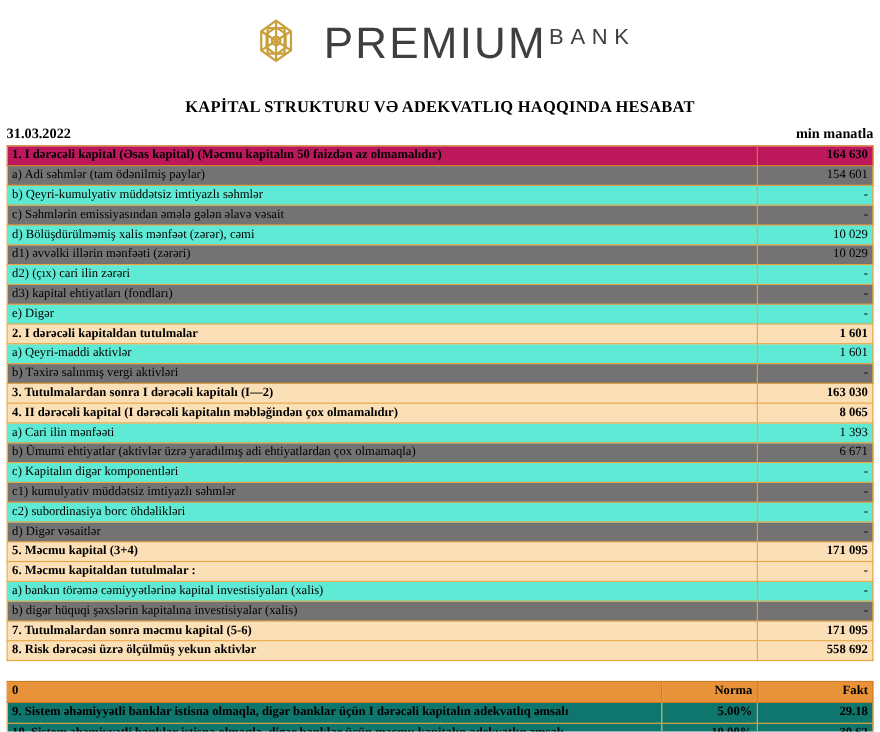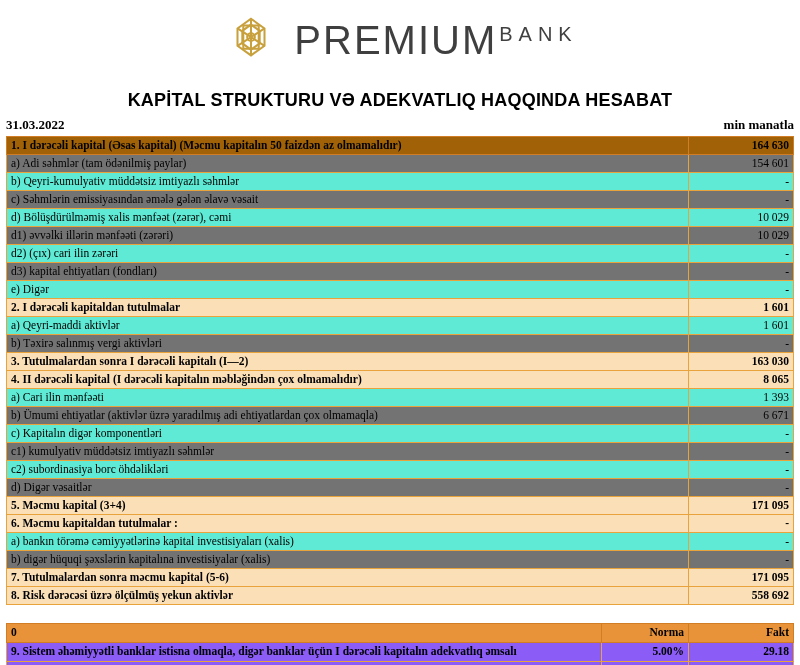--- a/index.html
+++ b/index.html
@@ -54,23 +54,23 @@
     letter-spacing: 6px;
     color: #404040;
     margin-top: 4px;
     padding-left: 2px;
     font-weight: 400;
   }
 
   
   .report-title {
     text-align: center;
-    font-family: Liberation Sans, sans-serif;
-    font-weight: bold;
-    font-size: 18px;
+    font-family: Liberation Serif, serif;
+    font-weight: bold;
+    font-size: 15px;
     letter-spacing: 0.2px;
     margin-top: 18px;
     margin-bottom: 6px;
   }
 
   
   .meta-row {
     display: flex;
     justify-content: space-between;
     align-items: flex-end;
@@ -99,21 +99,21 @@
     text-align: right;
     width: 96px;
     padding-right: 6px;
   }
   td.norm {
     text-align: right;
     width: 78px;
     padding-right: 6px;
   }
   tr.hl td {
-    background: #a16207;
+    background: #be185d;
     font-weight: bold;
     border-color: #d07d25;
   }
   tr.sub td {
     background: #737373;
   }
   tr.plain td {
     background: #5eead4;
   }
   tr.total td {
@@ -139,21 +139,21 @@
     vertical-align: middle;
     line-height: 1.15;
   }
   tr.hdr td {
     background: #e8923a;
     font-weight: bold;
     color: #000;
     border-color: #d07d25;
   }
   tr.hdr td.val, tr.hdr td.norm { text-align: right; }
-  tr.r2 td { background: #8b5cf6; }
+  tr.r2 td { background: #0f766e; }
   tr.r2 td.label { font-weight: bold; }
   tr.r2 td.val, tr.r2 td.norm { font-weight: bold; }
 </style>
 </head>
 <body>
 
 <div class="page">
 
   <div class="logo-block">
     <span class="logo-mark">

